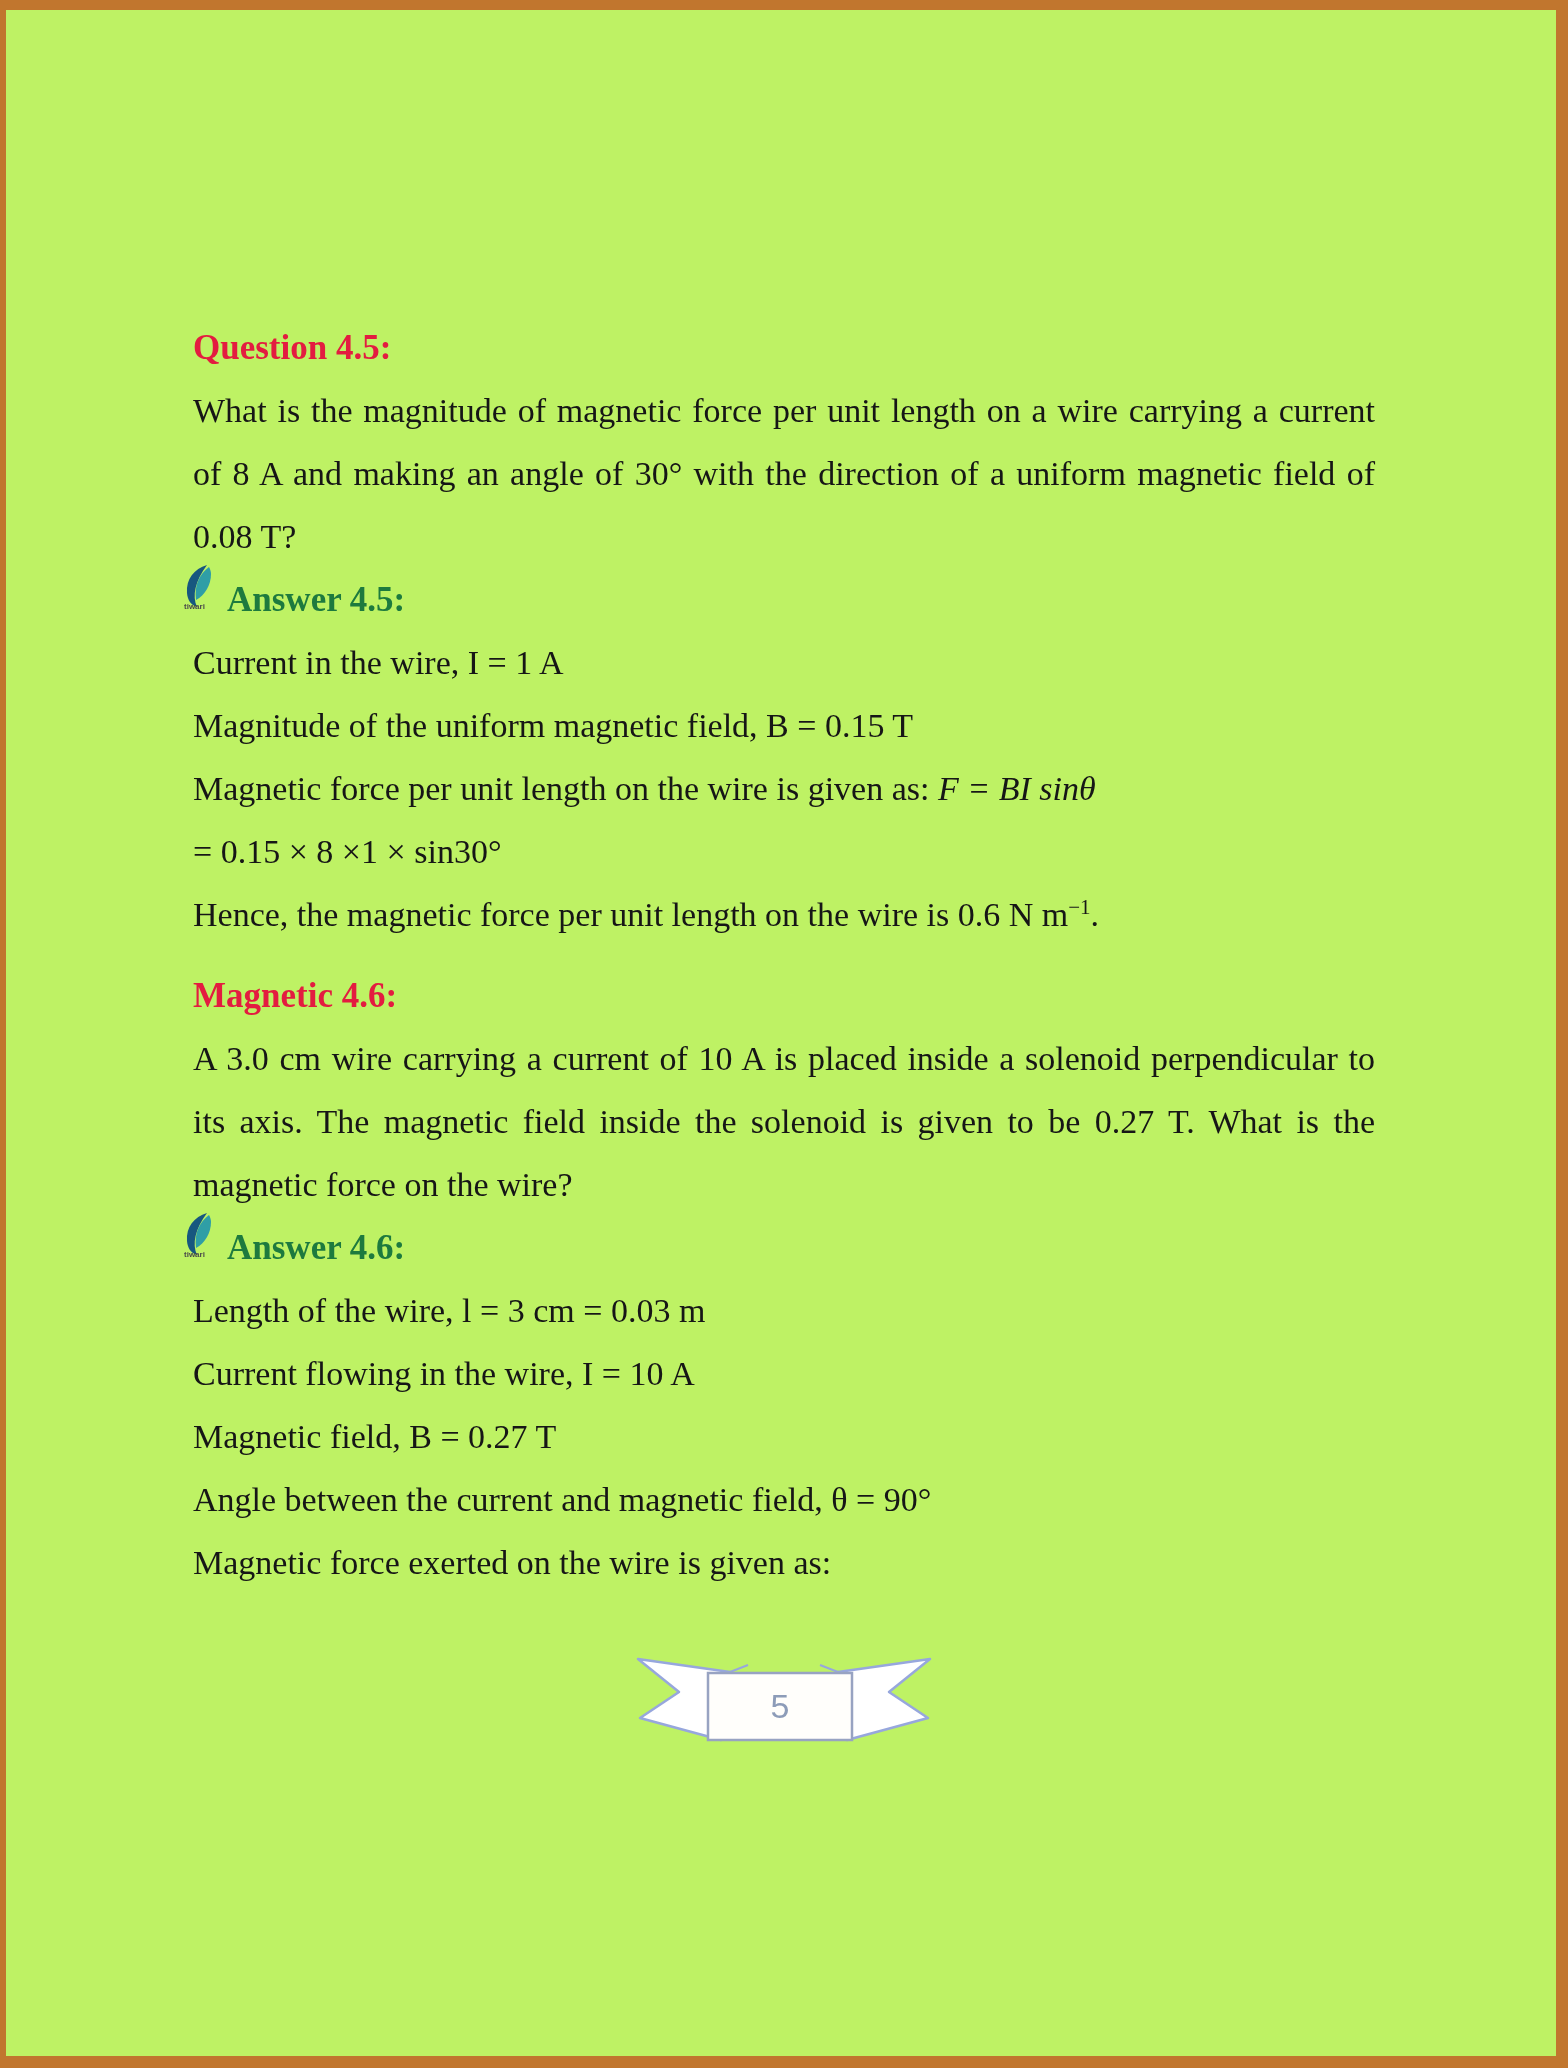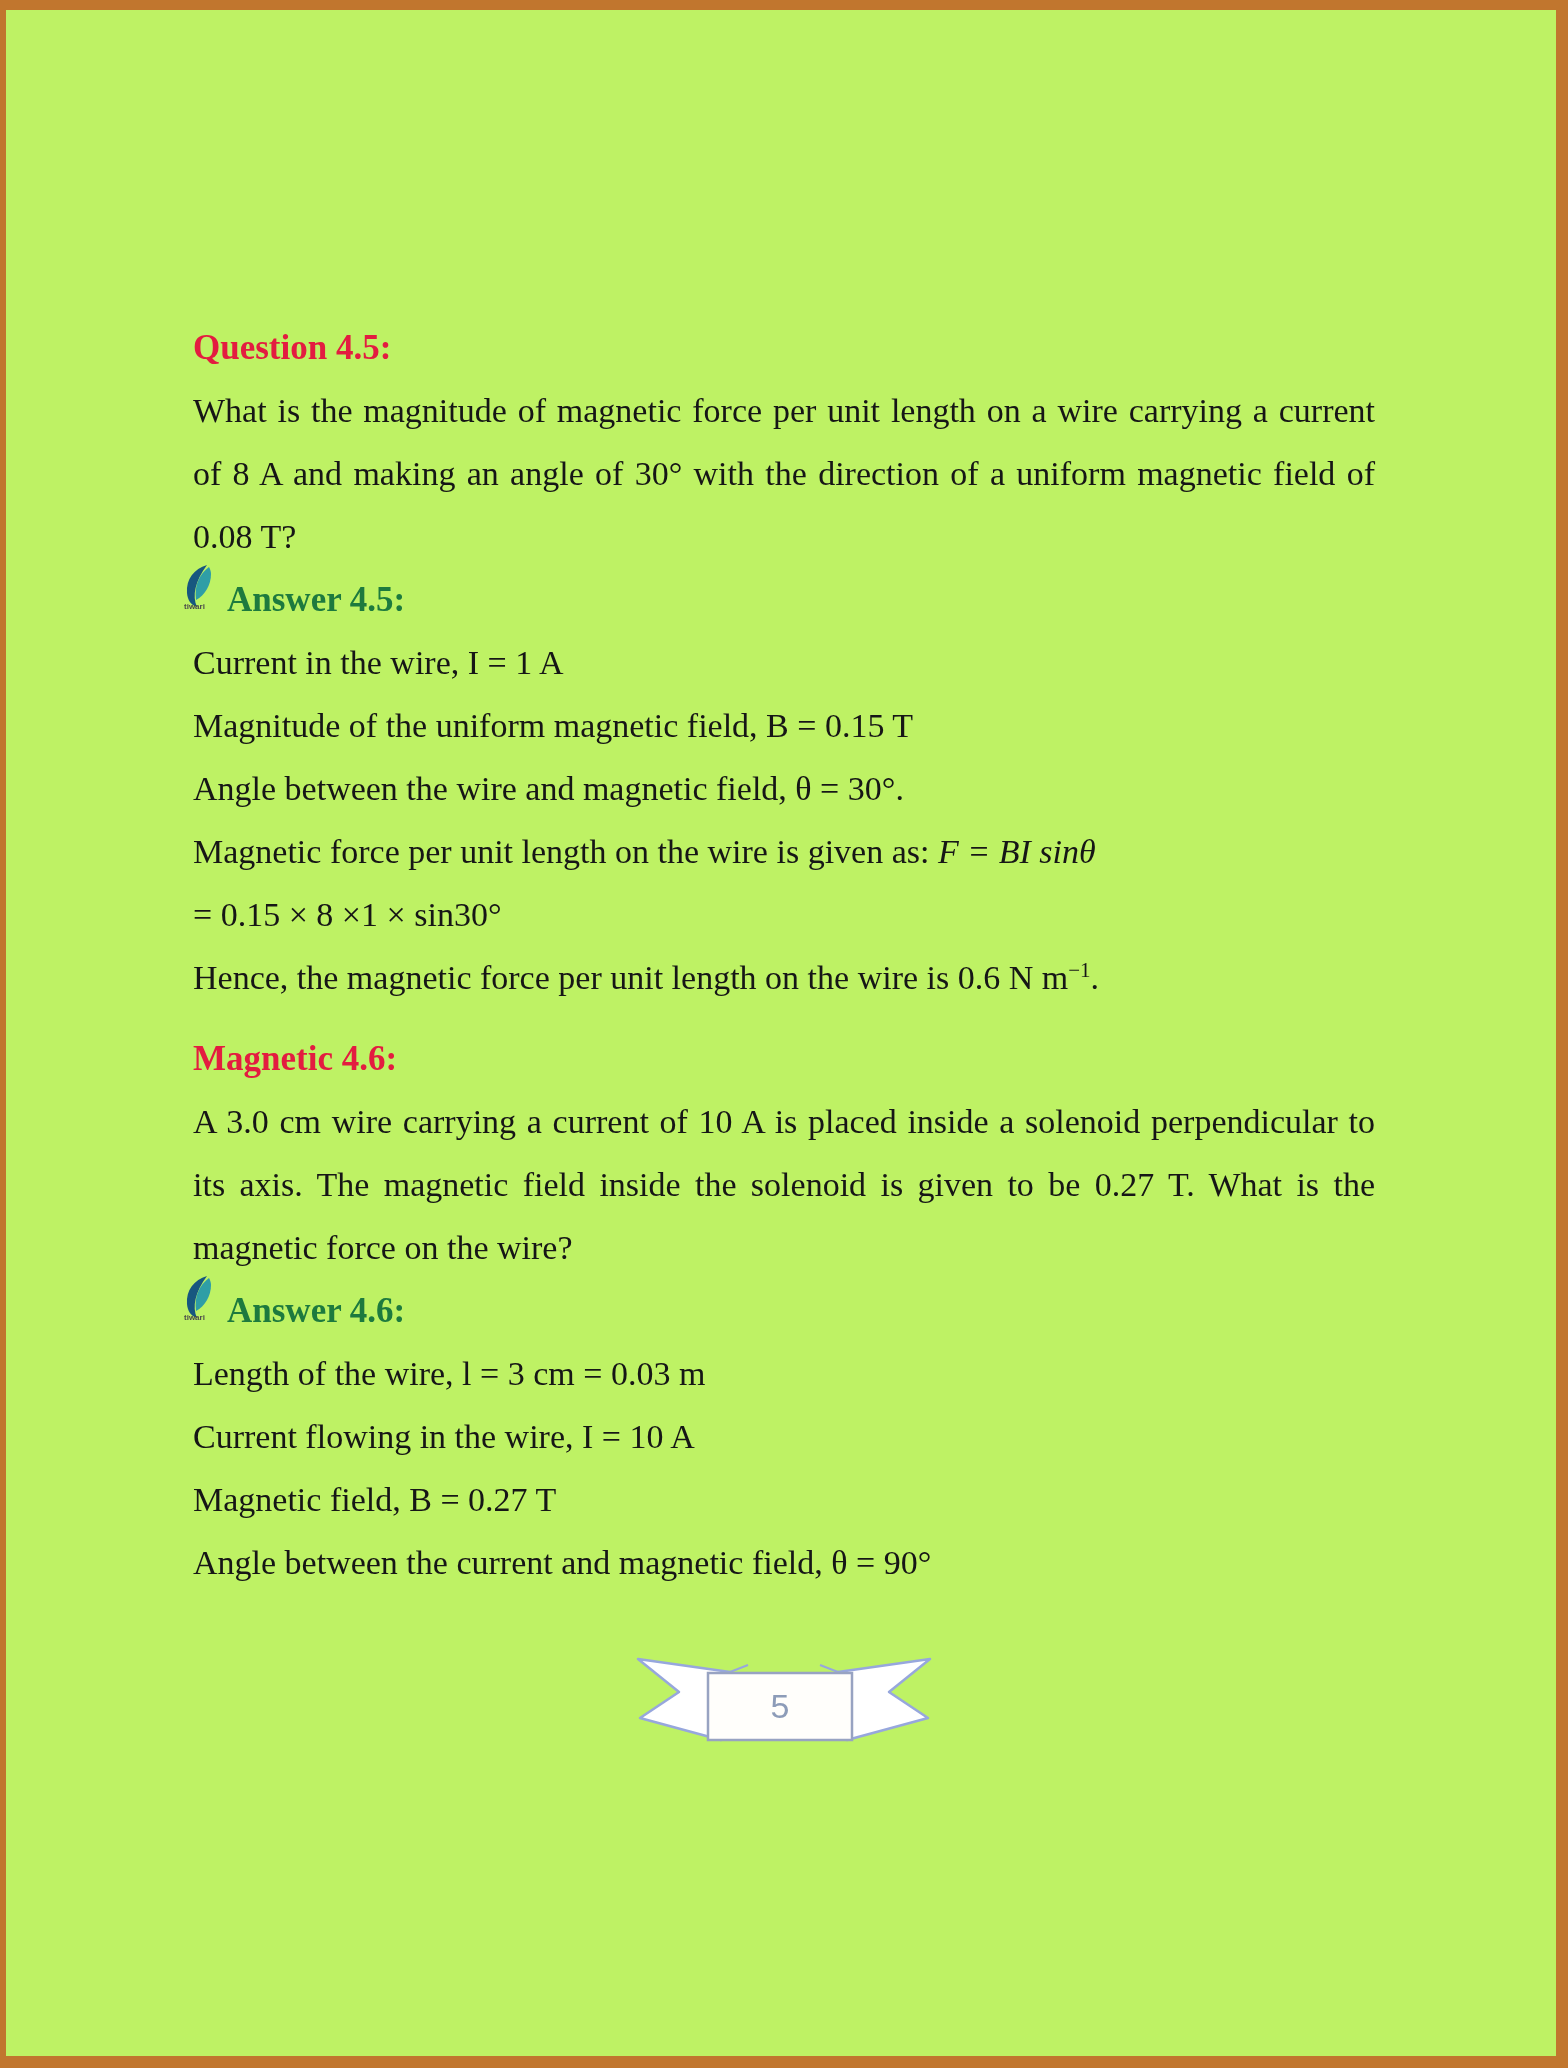--- a/index.html
+++ b/index.html
@@ -72,21 +72,20 @@
           <path d="M24 2 C11 6 3 16 4 30 C4.5 37 8 42 14 44 C9 33 12 18 24 2 Z" fill="#17577f"></path>
           <path d="M26 4 C17 11 11 21 13 37 C22 32 28 22 28 11 C28 8 27 6 26 4 Z" fill="#2f9ea6"></path>
           <text x="1" y="46" font-size="8" fill="#4a4a4a" font-family="Liberation Sans, sans-serif">tiwari</text>
         </svg>
       </span>
       <span>Answer 4.5:</span>
     </h2>
 
     <div class="a-line">Current in the wire, I = 1 A</div>
     <div class="a-line">Magnitude of the uniform magnetic field, B = 0.15 T</div>
-    <div class="a-line">Angle between the wire and magnetic field, θ = 30°.</div>
     <div class="a-line"><span>Magnetic force per unit length on the wire is given as: </span><span class="math-italic">F  =  BI sinθ</span></div>
     <div class="a-line">= 0.15 × 8 ×1 × sin30°</div>
     <div class="a-line"><span>Hence, the magnetic force per unit length on the wire is 0.6 N m</span><sup class="exp">−1</sup><span>.</span></div>
 
     <h2 class="q-heading section-gap">Magnetic 4.6:</h2>
     <p class="q-body">A 3.0 cm wire carrying a current of 10 A is placed inside a solenoid perpendicular to its axis. The magnetic field inside the solenoid is given to be 0.27 T. What is the magnetic force on the wire?</p>
 
     <h2 class="a-heading">
       <span class="logo">
         <svg width="42" height="48" viewBox="0 0 42 48" aria-hidden="true">
@@ -95,20 +94,21 @@
           <text x="1" y="46" font-size="8" fill="#4a4a4a" font-family="Liberation Sans, sans-serif">tiwari</text>
         </svg>
       </span>
       <span>Answer 4.6:</span>
     </h2>
 
     <div class="a-line">Length of the wire, l = 3 cm = 0.03 m</div>
     <div class="a-line">Current flowing in the wire, I = 10 A</div>
     <div class="a-line">Magnetic field, B = 0.27 T</div>
     <div class="a-line">Angle between the current and magnetic field, θ = 90°</div>
+    <div class="a-line">Magnetic force exerted on the wire is given as:</div>
 
     <div class="banner-wrap">
       <svg width="300" height="92" viewBox="0 0 300 92">
         <polygon points="96,20 4,7 45,40 6,66 87,88 87,50" fill="#ffffff" stroke="#97a7dd" stroke-width="2.5" stroke-linejoin="round"></polygon>
         <polygon points="204,20 296,7 255,40 294,66 213,88 213,50" fill="#ffffff" stroke="#97a7dd" stroke-width="2.5" stroke-linejoin="round"></polygon>
         <line x1="96" y1="20" x2="114" y2="13" stroke="#97a7dd" stroke-width="2"></line>
         <line x1="204" y1="20" x2="186" y2="13" stroke="#97a7dd" stroke-width="2"></line>
         <rect x="74" y="21" width="144" height="67" fill="#fffefb" stroke="#98a3c2" stroke-width="2.5"></rect>
         <text x="146" y="66" font-size="34" fill="#8d9cb8" text-anchor="middle" font-family="Liberation Sans, sans-serif">5</text>
       </svg>

